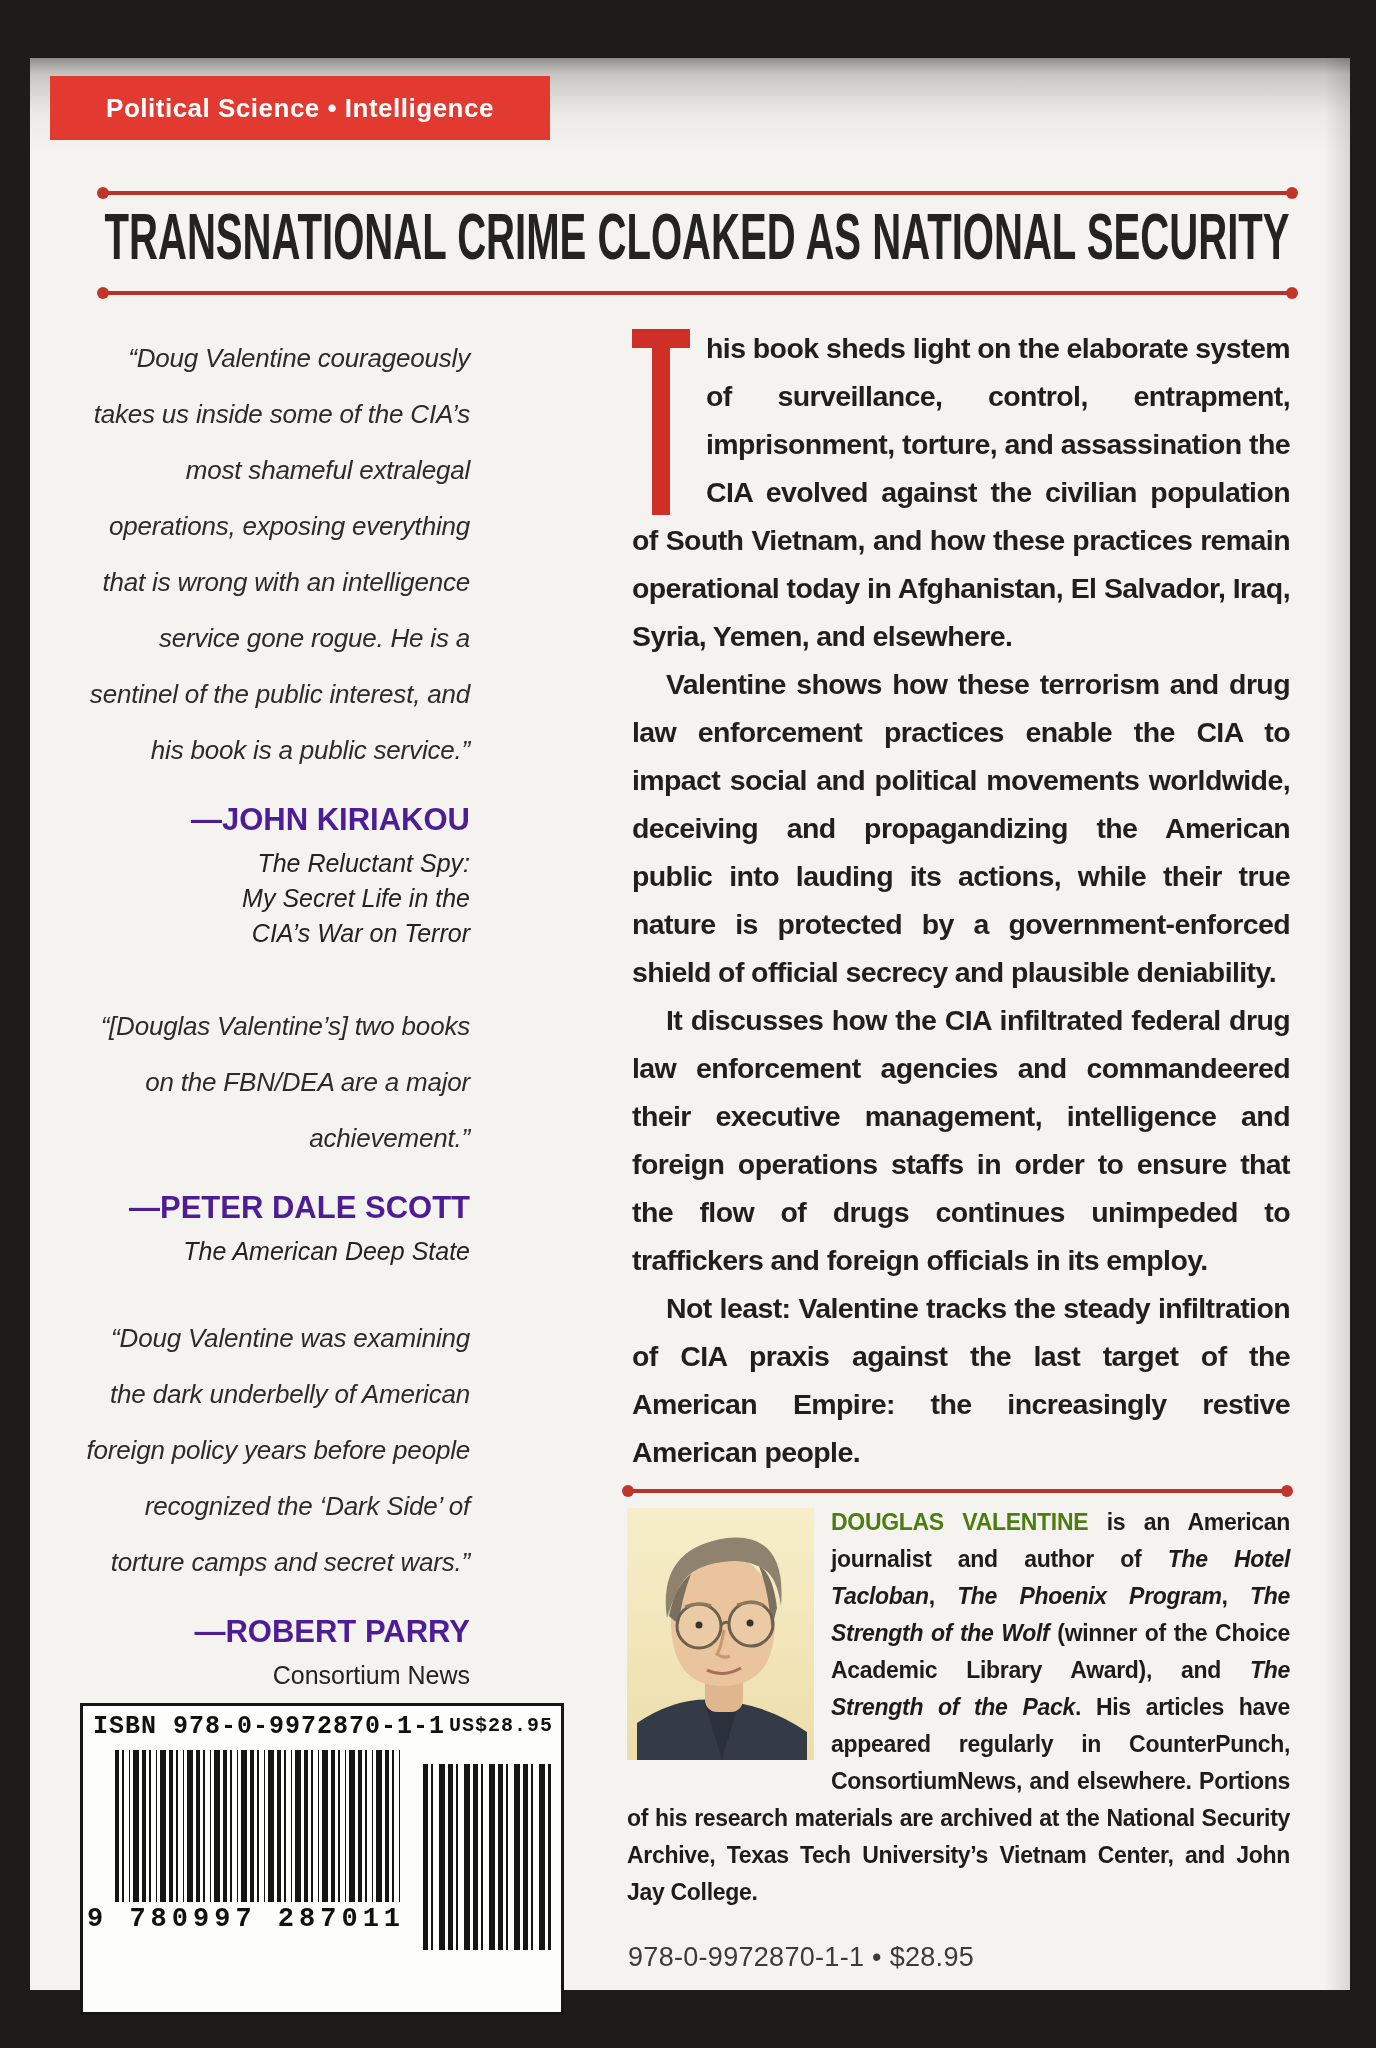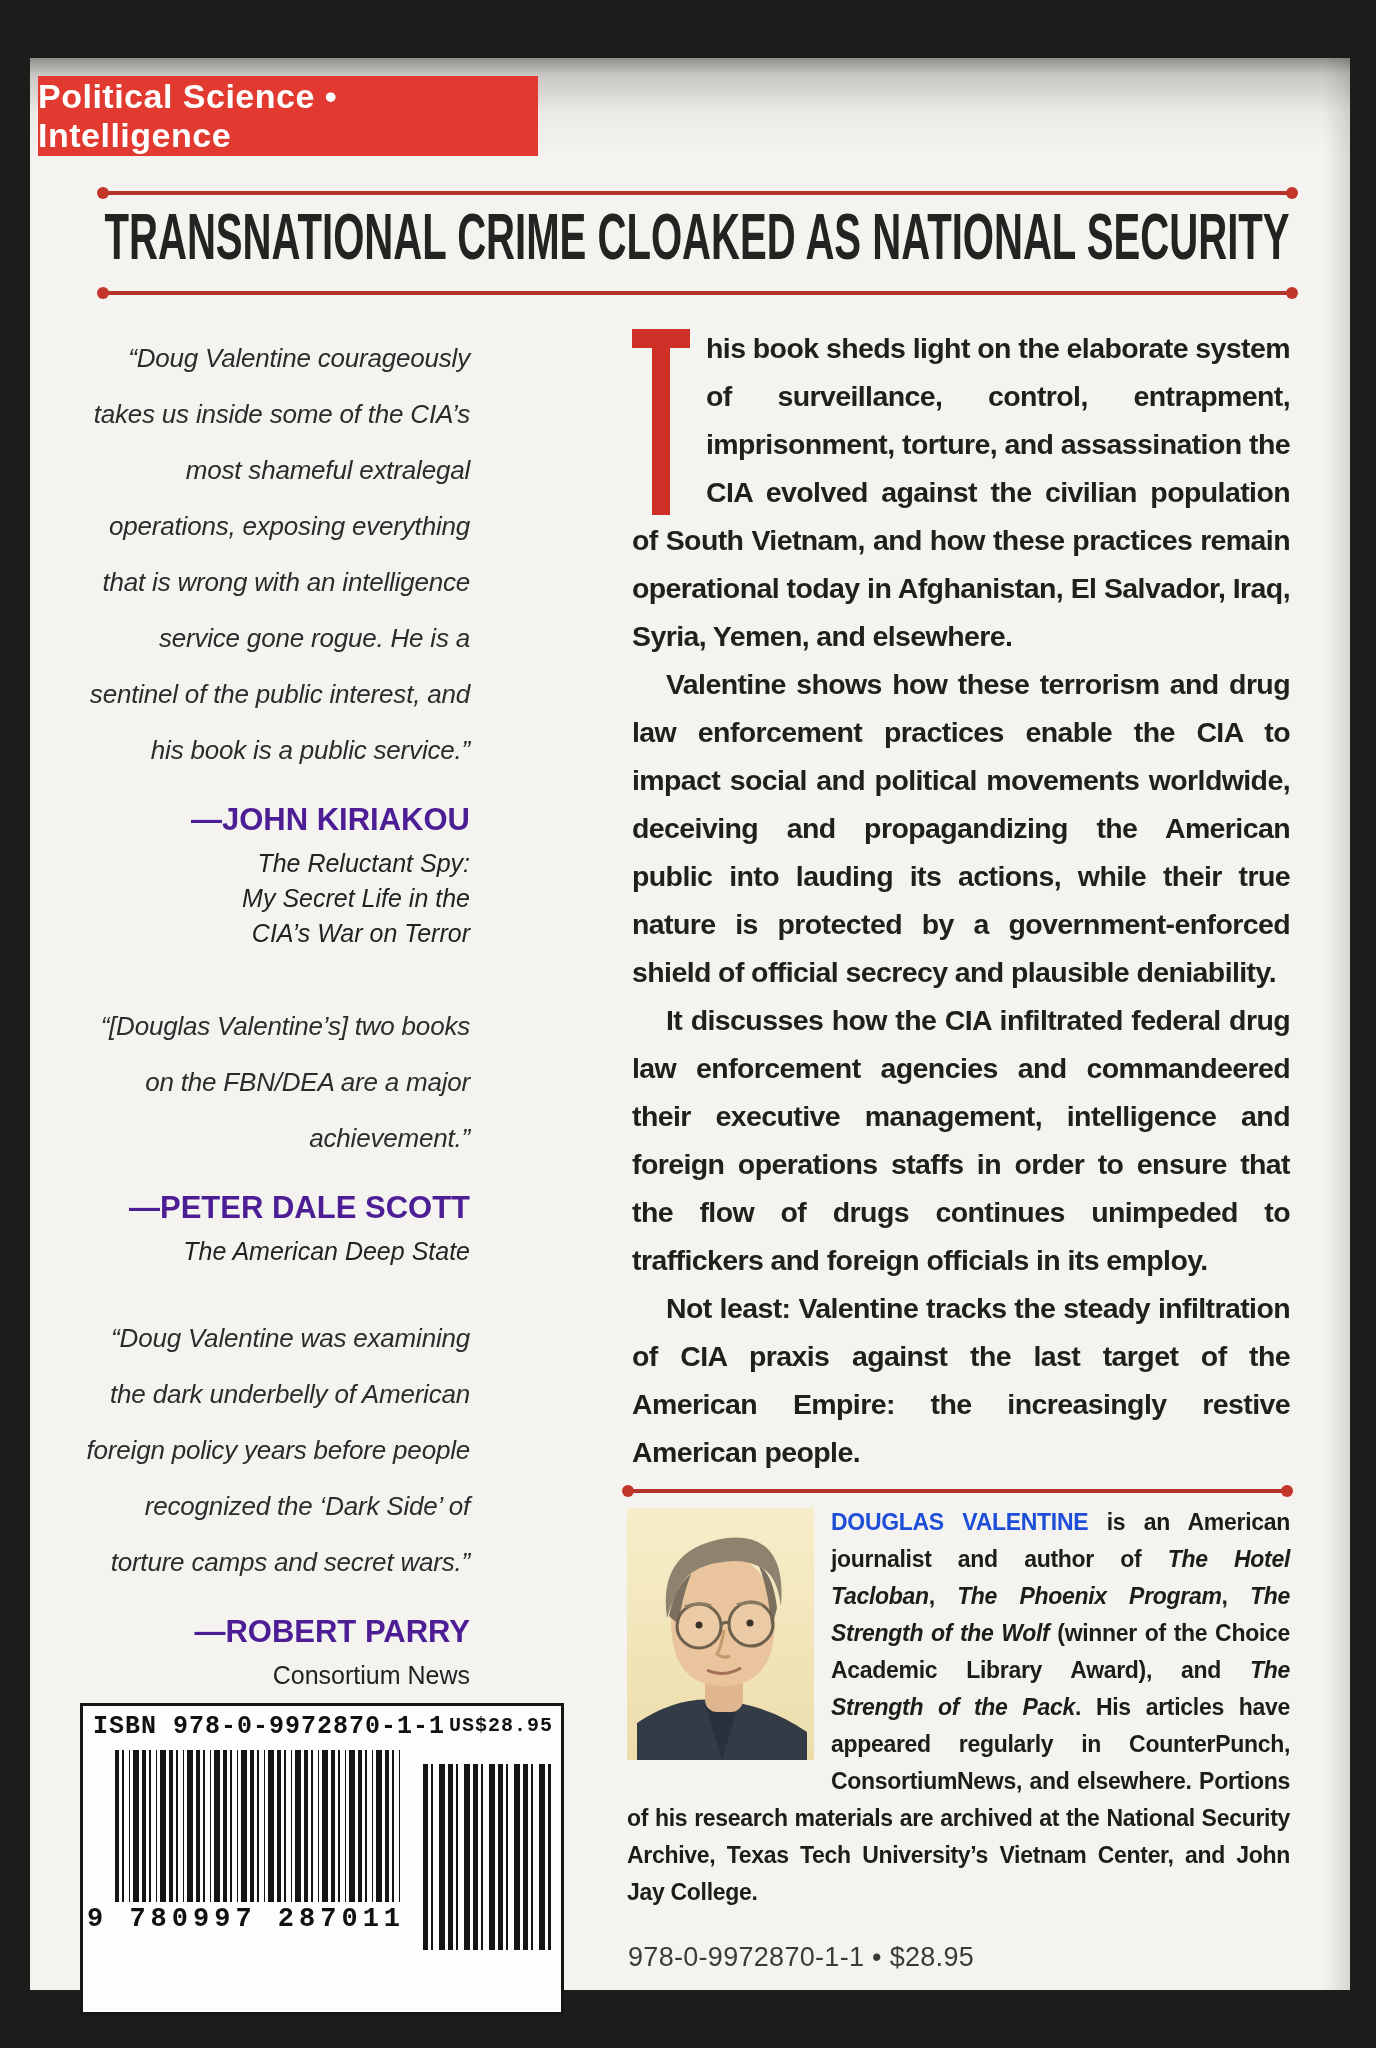--- a/index.html
+++ b/index.html
@@ -17,22 +17,22 @@
     position:absolute;left:0;top:0;right:0;height:95px;
     background:linear-gradient(180deg,#8f8e8a 0,#c6c5c1 16px,#eceae6 55px,rgba(244,243,239,0) 95px);
     pointer-events:none;
   }
   .cover-rightshade{
     position:absolute;right:0;top:0;bottom:0;width:26px;
     background:linear-gradient(90deg,rgba(0,0,0,0) 0,rgba(0,0,0,.12) 100%);
     pointer-events:none;
   }
   .badge{
-    position:absolute;left:8px;top:18px;width:500px;height:80px;
-    background:#e23a30;color:#fff;font-weight:700;font-size:34px;
+    position:absolute;left:20px;top:18px;width:500px;height:64px;
+    background:#e23a30;color:#fff;font-weight:700;font-size:26px;
     display:flex;align-items:center;justify-content:center;letter-spacing:.5px;
   }
   .redline{position:absolute;height:4px;background:#b5332a;}
   .redline::before,.redline::after{
     content:"";position:absolute;top:-4px;width:12px;height:12px;border-radius:50%;background:#c2352b;
   }
   .redline::before{left:-3px;}
   .redline::after{right:-3px;}
   .rule-head-top{left:70px;top:133px;width:1195px;}
   .rule-head-bottom{left:70px;top:233px;width:1195px;}
@@ -73,21 +73,21 @@
     content:"";position:absolute;left:20px;top:0;width:18px;bottom:0;background:#d02f28;
   }
   
   .bio{
     position:absolute;left:597px;top:1446px;width:663px;
     text-align:justify;font-weight:700;font-size:23px;line-height:37px;
     letter-spacing:-.3px;color:#1c1c1b;
   }
   .bio-photo{float:left;width:187px;height:252px;margin:4px 17px 6px 0;background:#f2e7c0;}
   .bio-photo svg{display:block;width:100%;height:100%;}
-  .bio-name{color:#1d4ed8;}
+  .bio-name{color:#4d7c0f;}
   .bio i{font-style:italic;}
   
   .barcode-box{
     position:absolute;left:50px;top:1645px;width:484px;height:312px;
     background:#fdfdfc;border:3px solid #161615;box-sizing:border-box;
     font-family:"Liberation Mono",monospace;color:#111;
   }
   .bc-isbn{position:absolute;left:10px;top:6px;font-size:25px;font-weight:700;letter-spacing:1px;}
   .bc-price{position:absolute;right:8px;top:8px;font-size:20px;font-weight:700;letter-spacing:1px;}
   .bc-main-bars{

